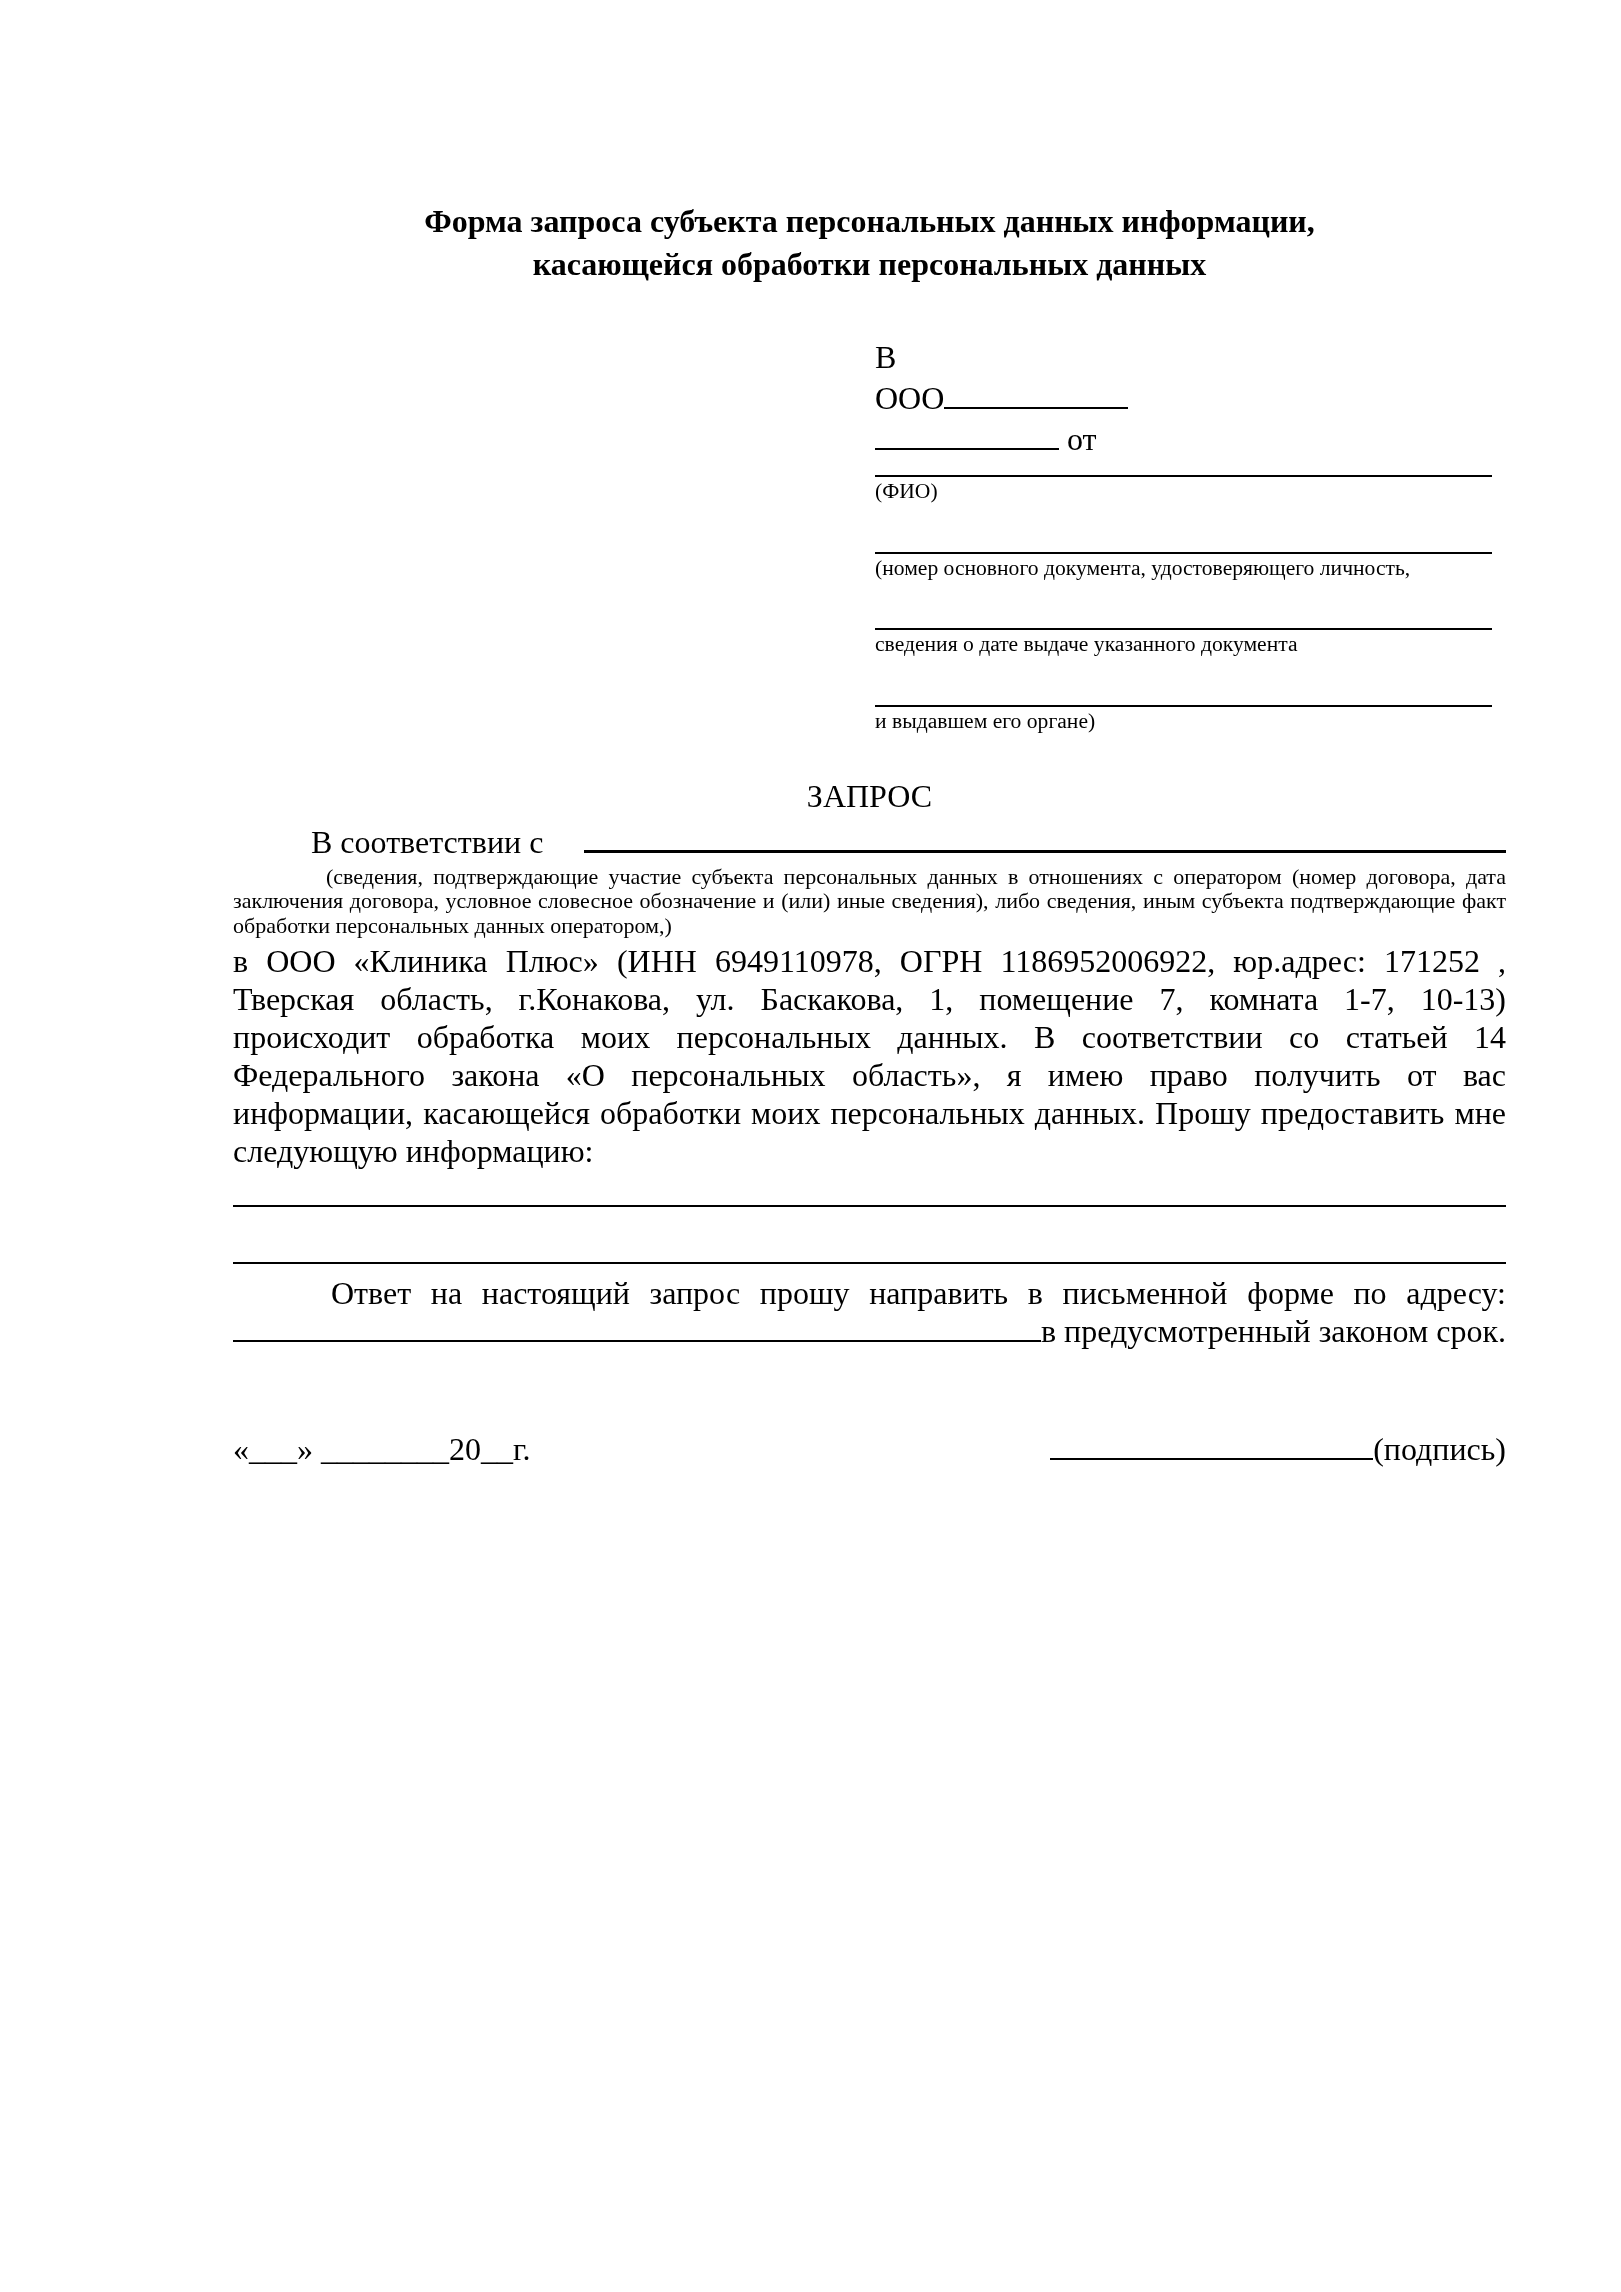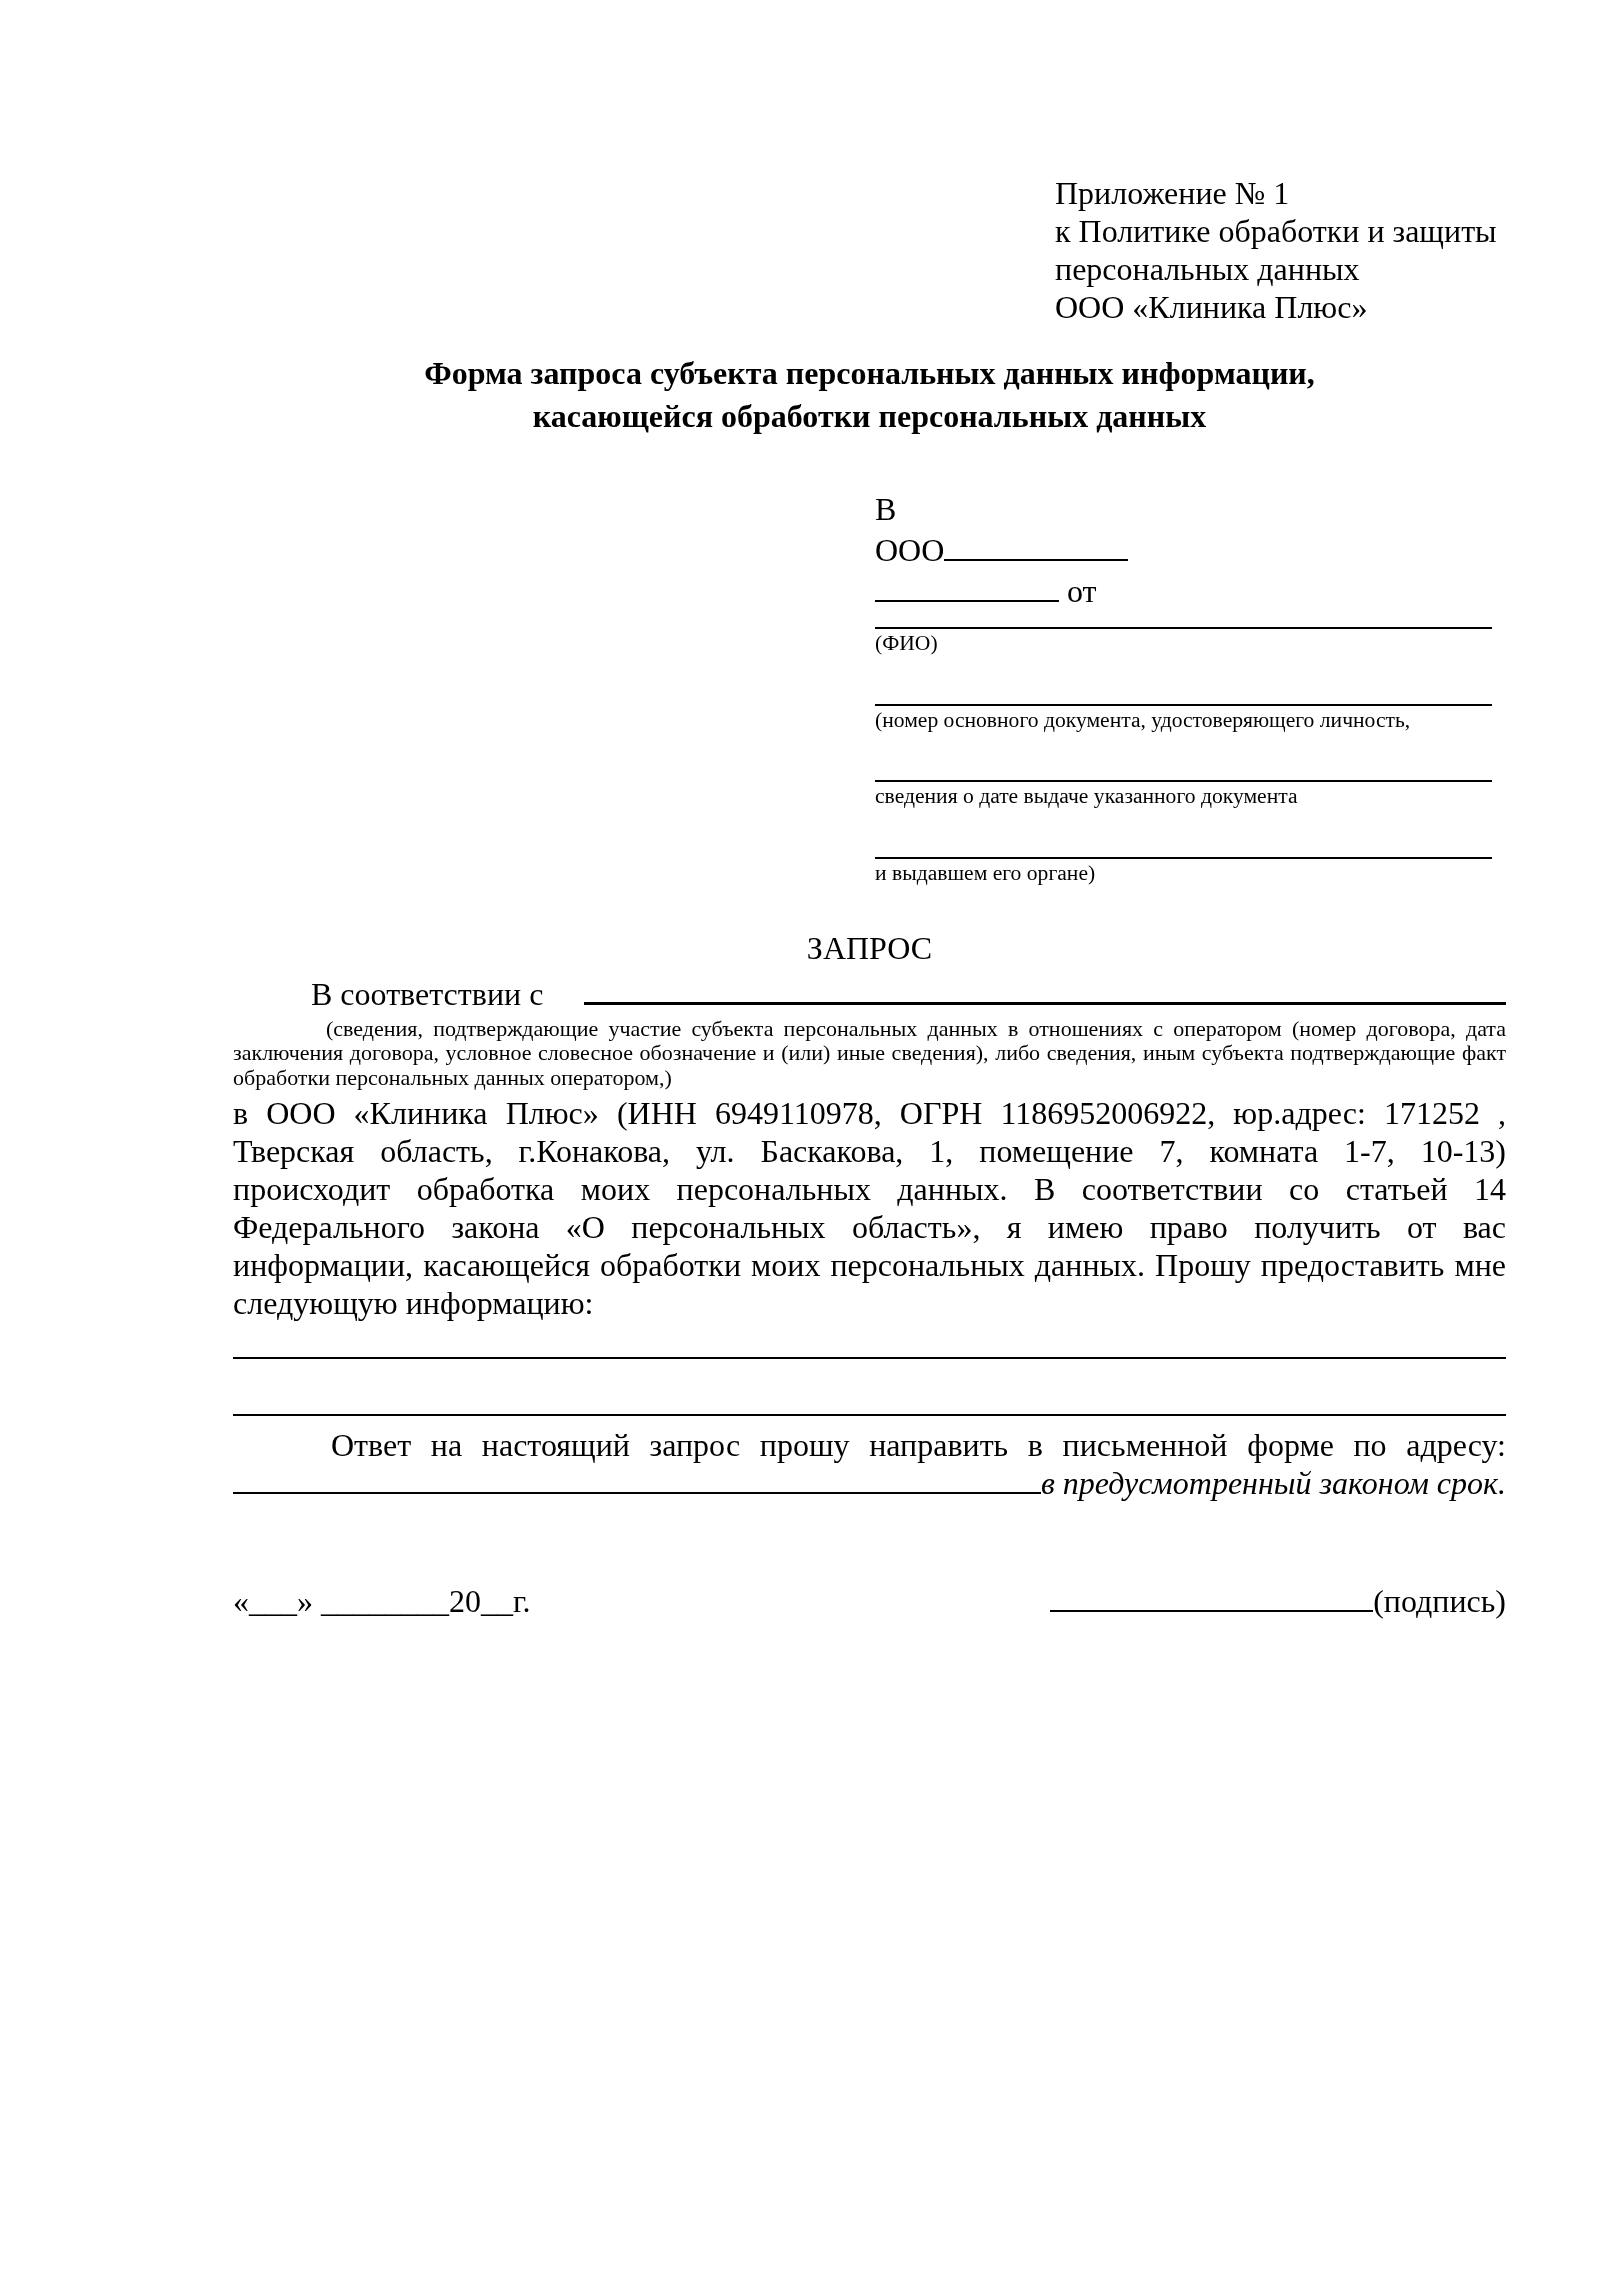--- a/index.html
+++ b/index.html
@@ -56,43 +56,37 @@
   .wline2 { margin-top: 55px; }
   .reply1 {
     margin-top: 10px;
     text-align: justify;
     text-align-last: justify;
     text-indent: 98px;
     line-height: 38px;
   }
   .reply2 { display: flex; align-items: baseline; line-height: 38px; }
   .reply2 .fill2 { flex: 1 1 auto; border-bottom: 2.9px solid #000; height: 0; margin-bottom: 4.9px; }
-  .reply2 .deadline { white-space: nowrap; font-style: italic; }
+  .reply2 .deadline { white-space: nowrap; }
   
   .footer-row {
     margin-top: 80px;
     display: flex;
     justify-content: space-between;
     align-items: flex-end;
   }
   .date-field { white-space: nowrap; }
   .sig-wrap { white-space: nowrap; }
   .sig-blank { width: 323px; }
 </style>
 </head>
 <body>
 
 <div class="page">
 
-  <div class="appendix">
-    <div>Приложение № 1</div>
-    <div>к Политике обработки и защиты</div>
-    <div>персональных данных</div>
-    <div>ООО «Клиника Плюс»</div>
-  </div>
 
   <div class="doc-title">
     <div>Форма запроса субъекта персональных данных информации,</div>
     <div>касающейся обработки персональных данных</div>
   </div>
 
   <div class="addressee">
     <div class="addr-row">В</div>
     <div class="addr-row">
       <span>ООО</span><span class="blank" style="width:184px"></span>

